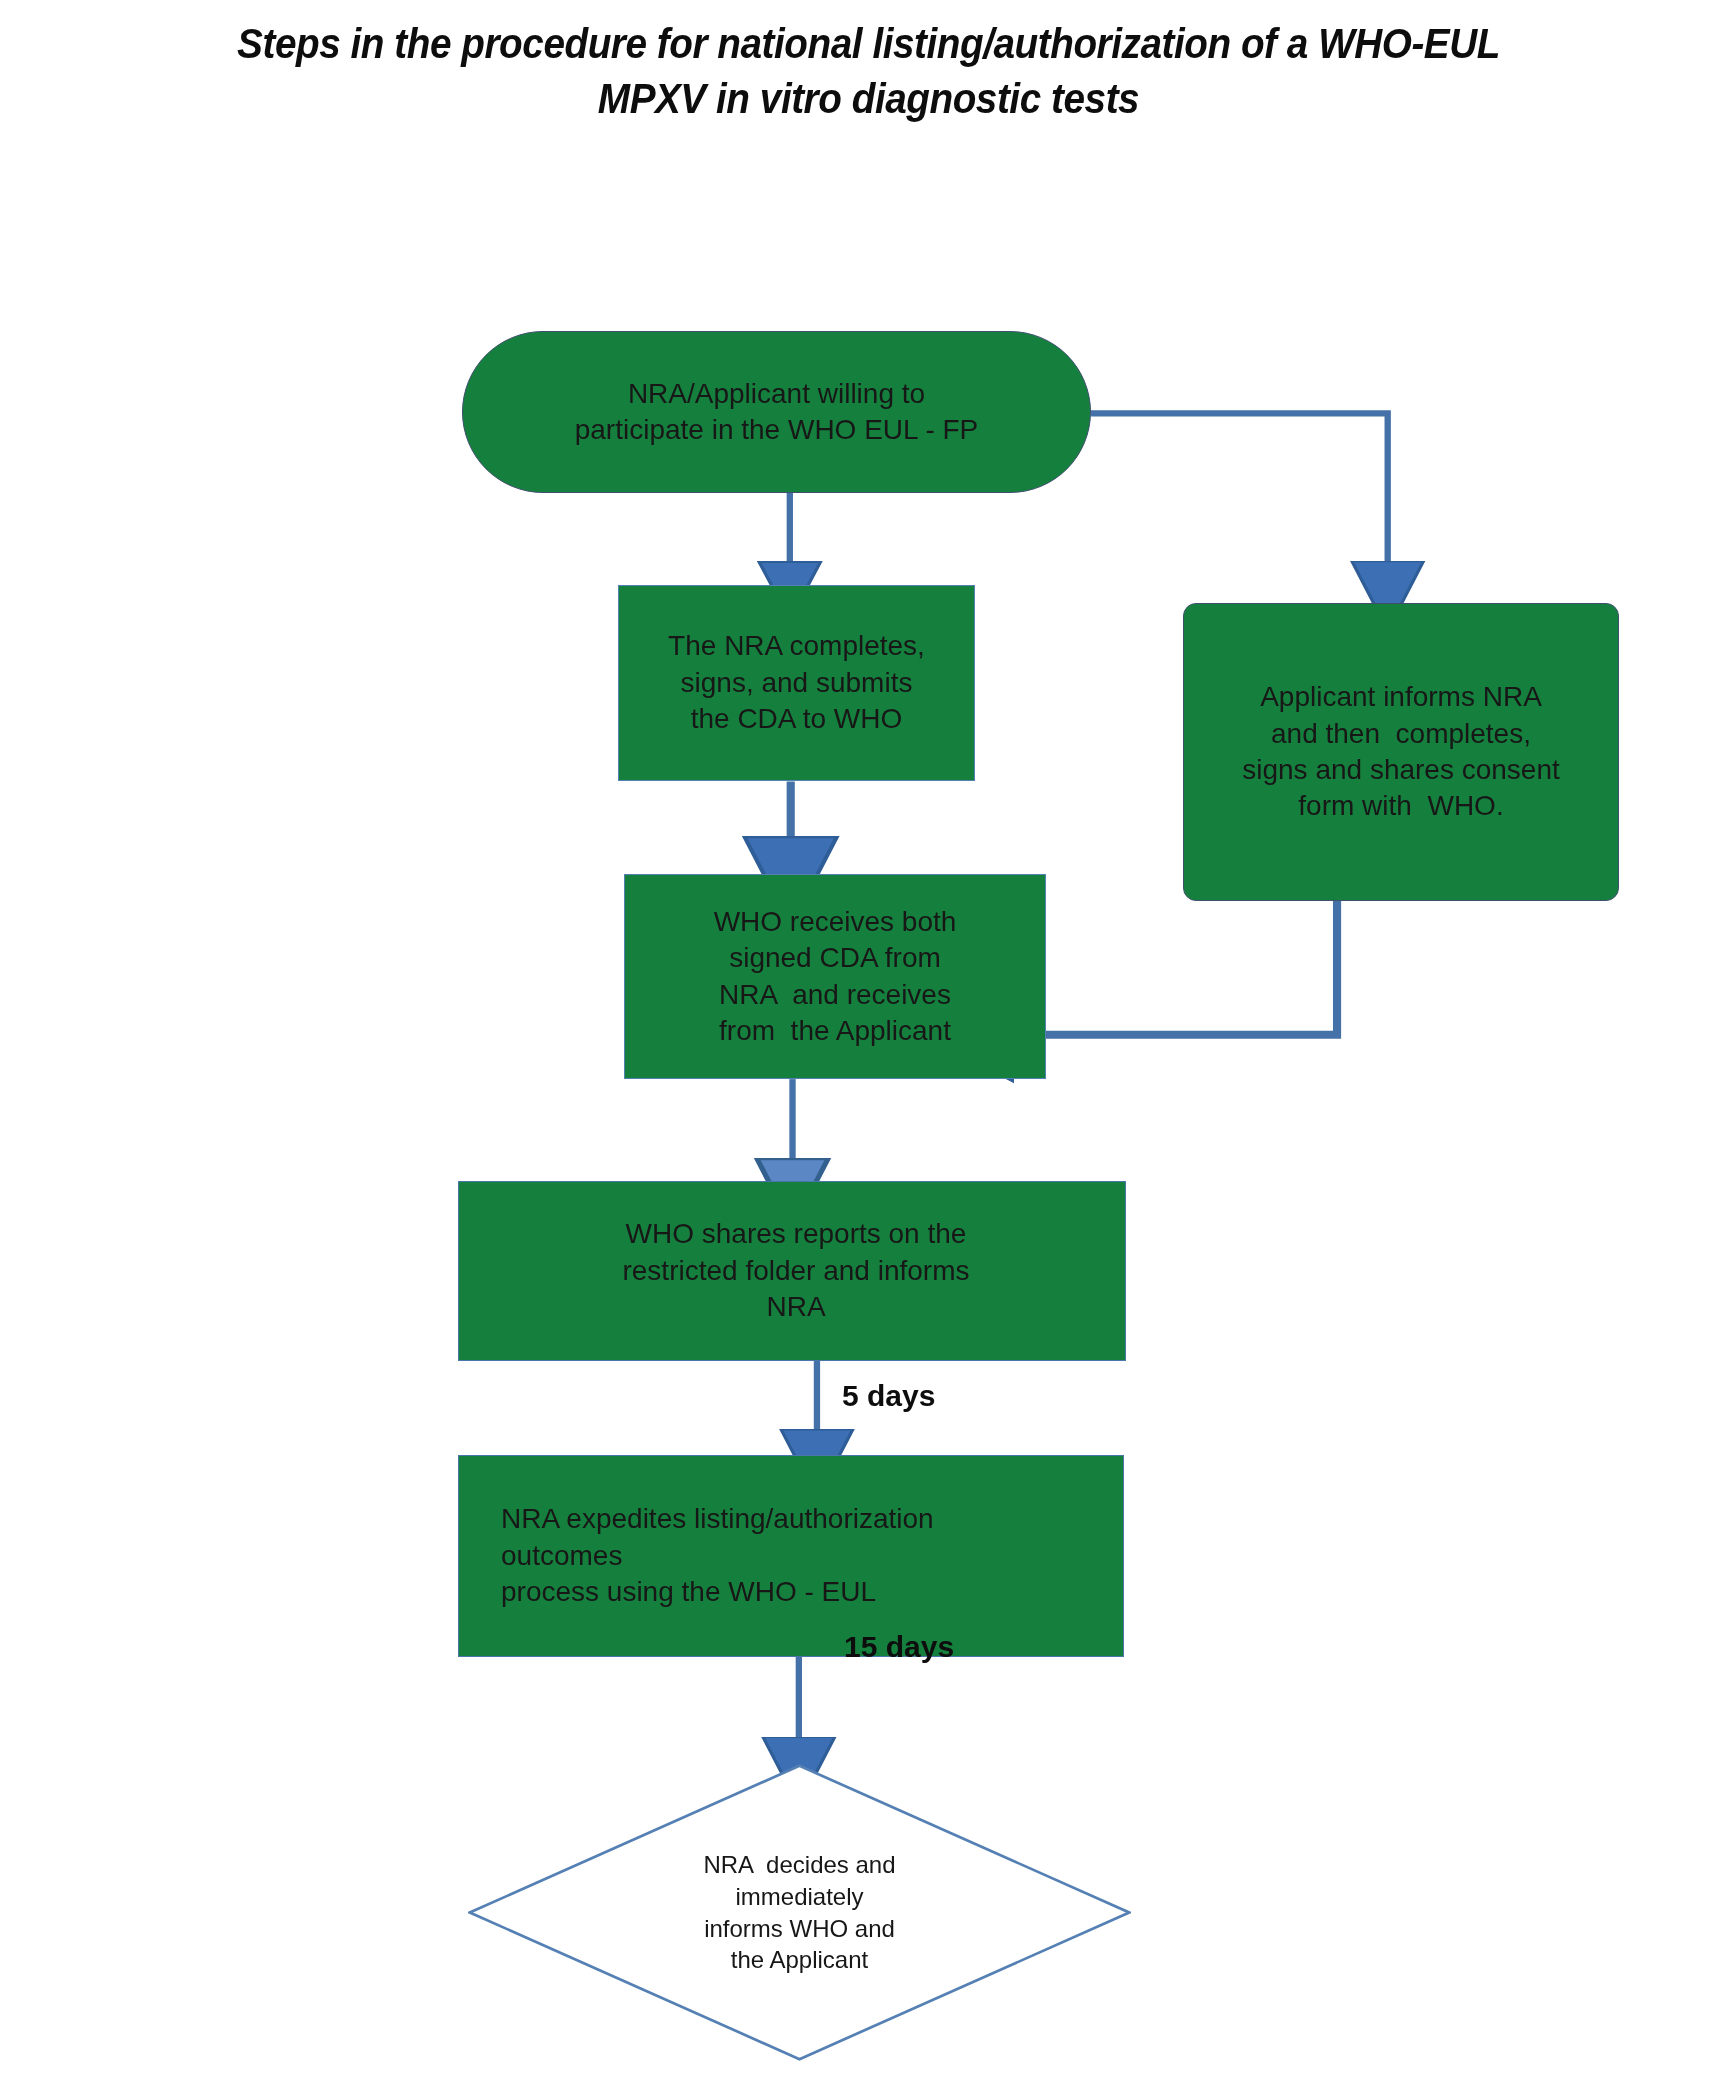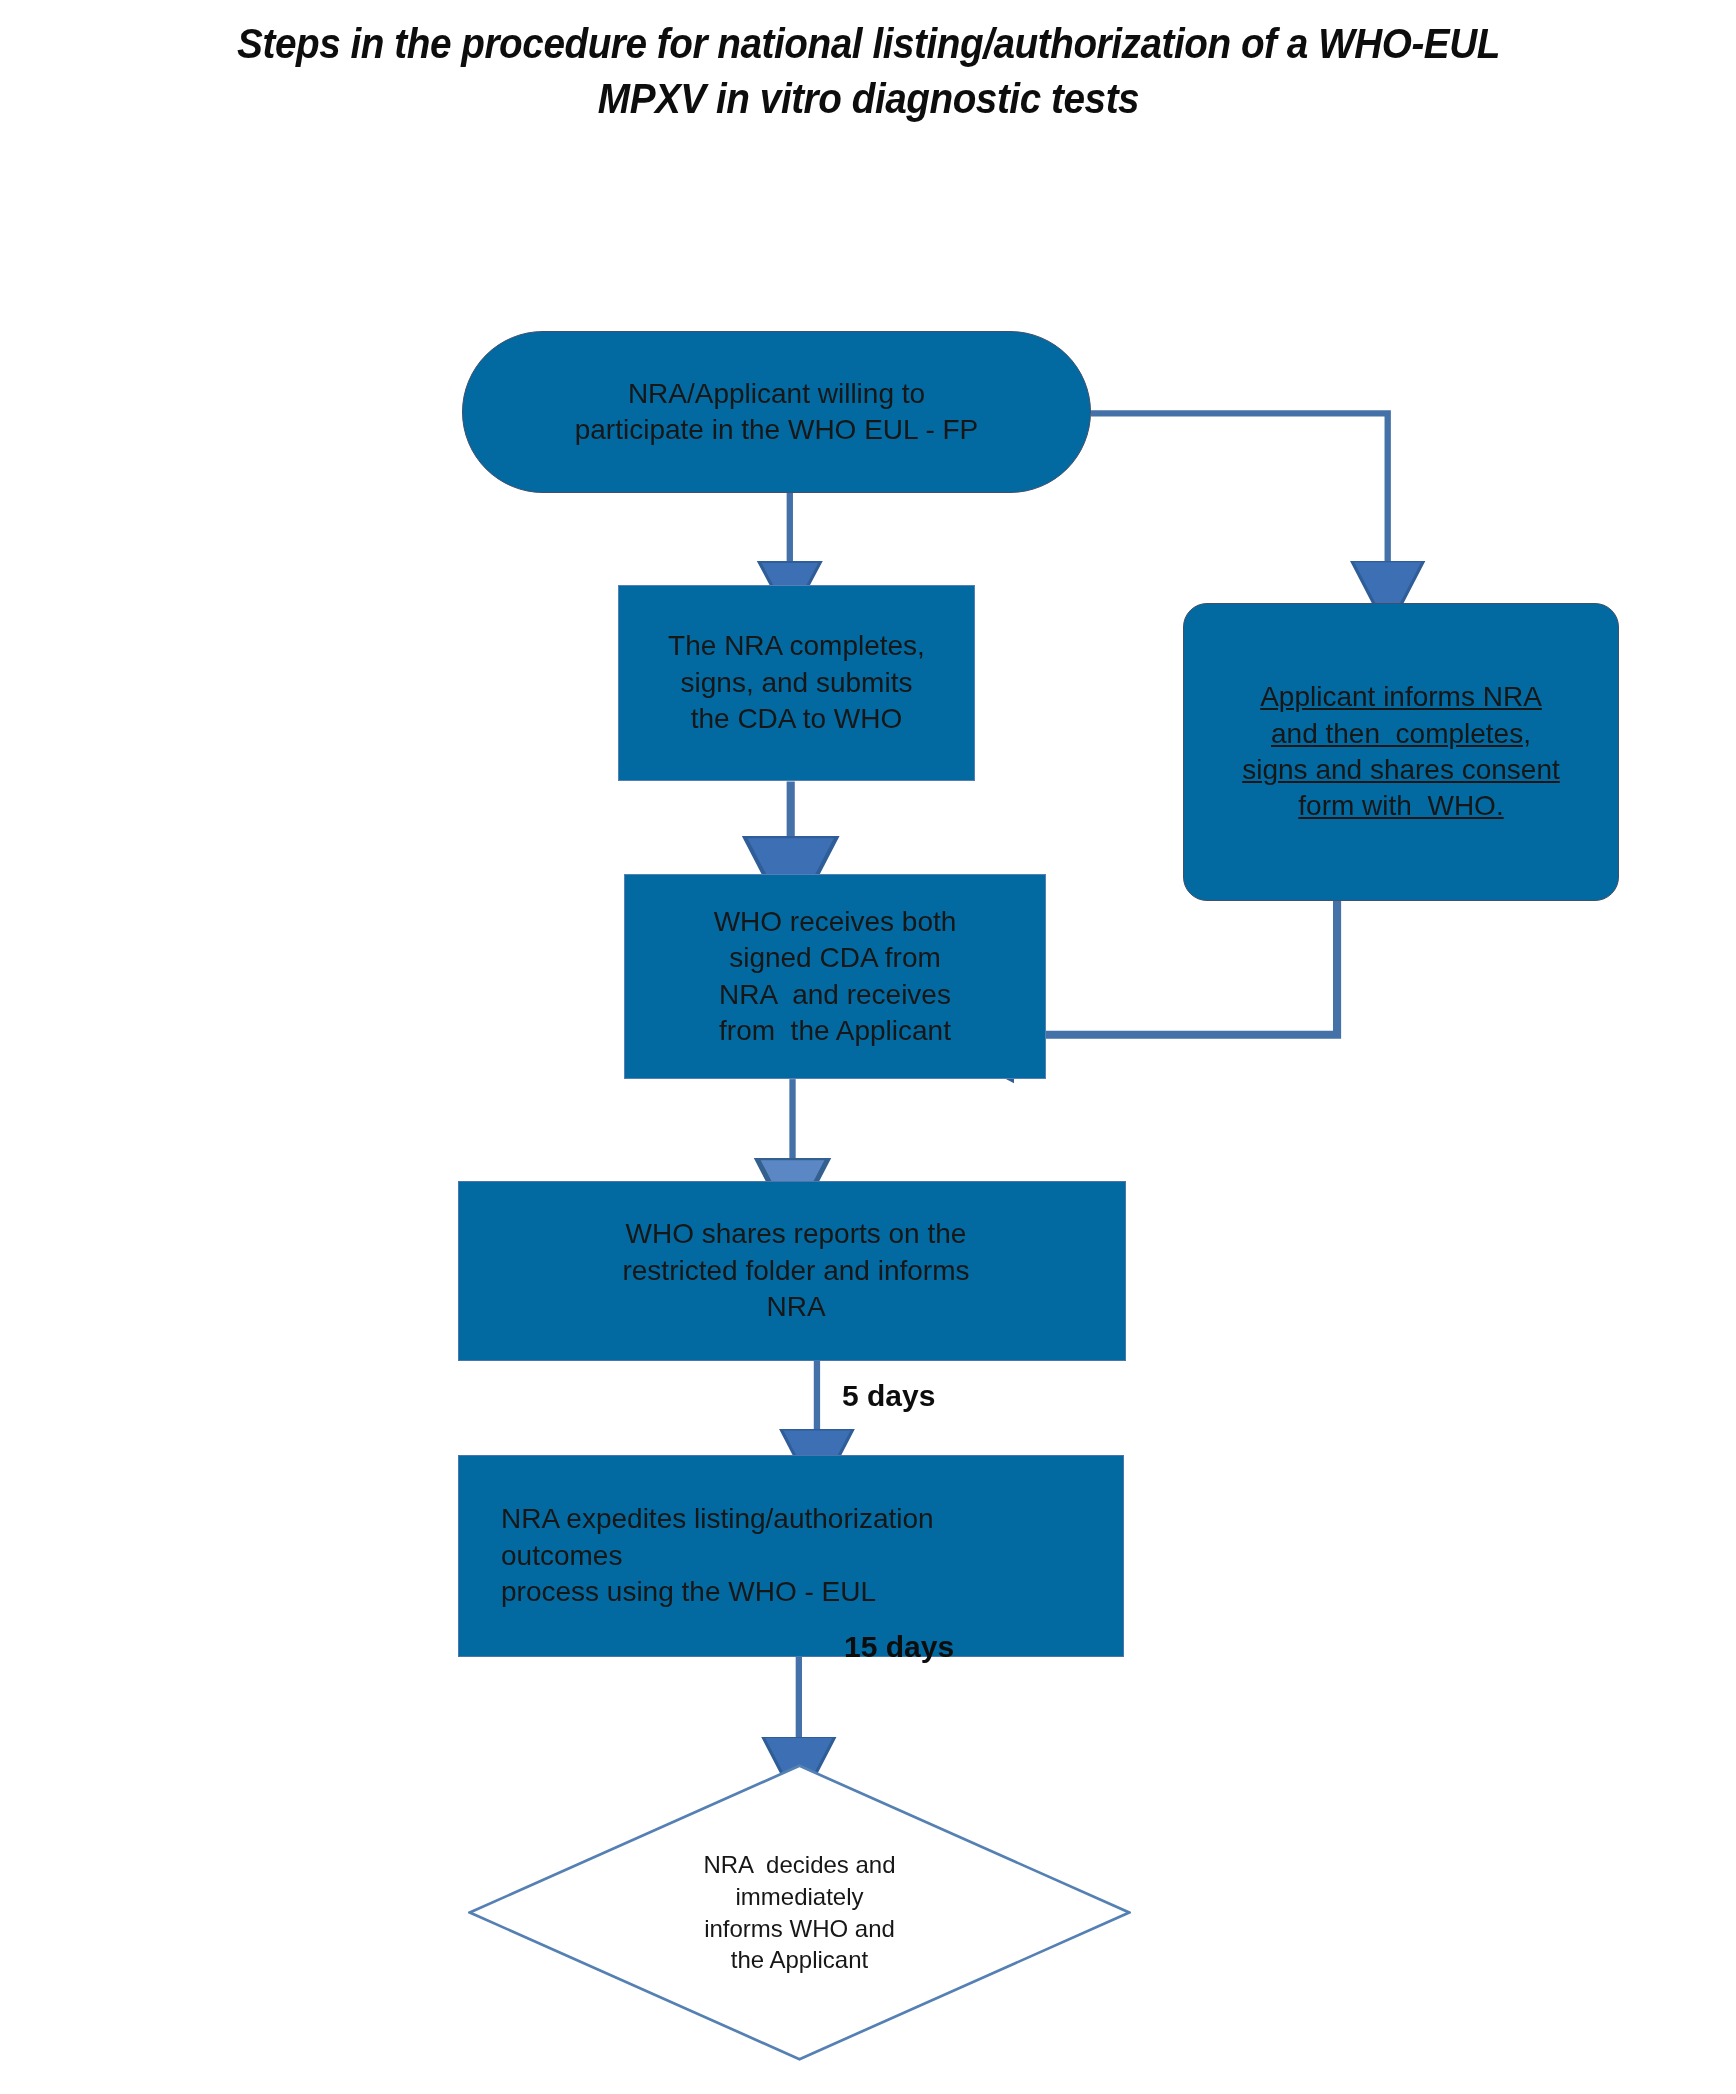--- a/index.html
+++ b/index.html
@@ -49,33 +49,32 @@
   .node {
     position: absolute;
     box-sizing: border-box;
     display: flex;
     align-items: center;
     justify-content: center;
     color: #171717;
     font-size: 28px;
     line-height: 1.30;
     text-align: center;
-    background: #0369a1;
+    background: #15803d;
   }
   .node .txt { display: block; width: 100%; }
   .node .txt .ln { display: block; white-space: pre; }
 
   .shape-stadium {
     border: 1.8px solid #3f4f6e;
     border-radius: 163px;
   }
   .shape-rounded {
     border: 1.8px solid #3f4f6e;
-    border-radius: 24px;
-    text-decoration: underline;
+    border-radius: 13px;
   }
   .shape-rect {
     border: 1.8px solid #5580b4;
   }
   .shape-rect.thin-border { border: 1.8px solid #4a76ac; padding-left: 8px; }
   .align-left { text-align: left; }
   .align-left .txt { padding-left: 34px; }
 
   
   .diamond-wrap {

